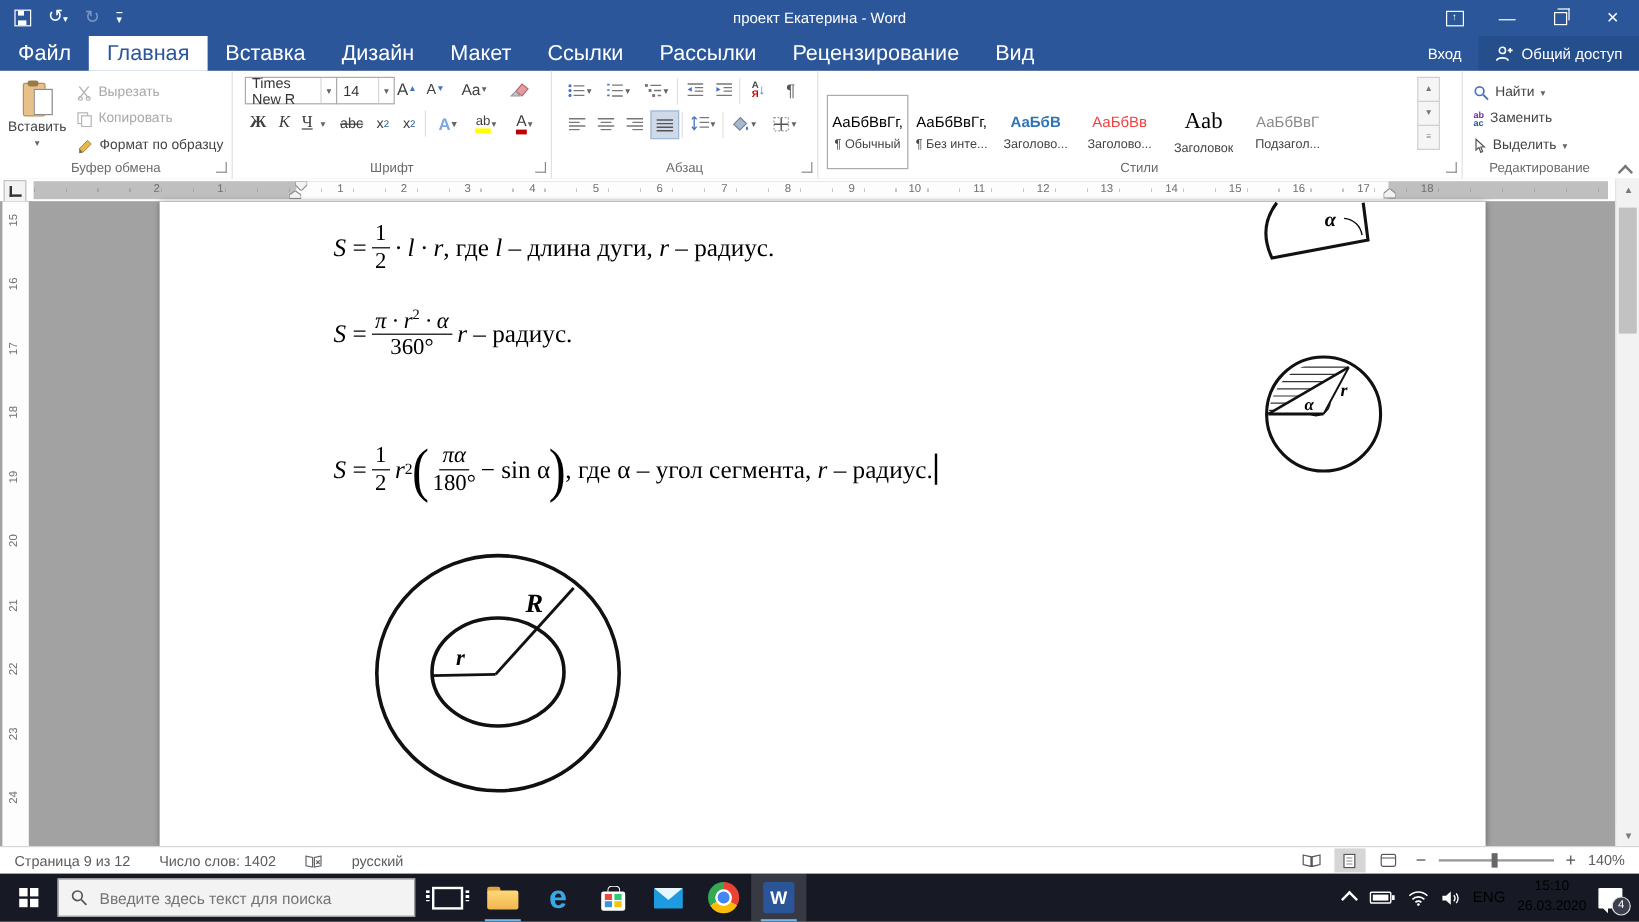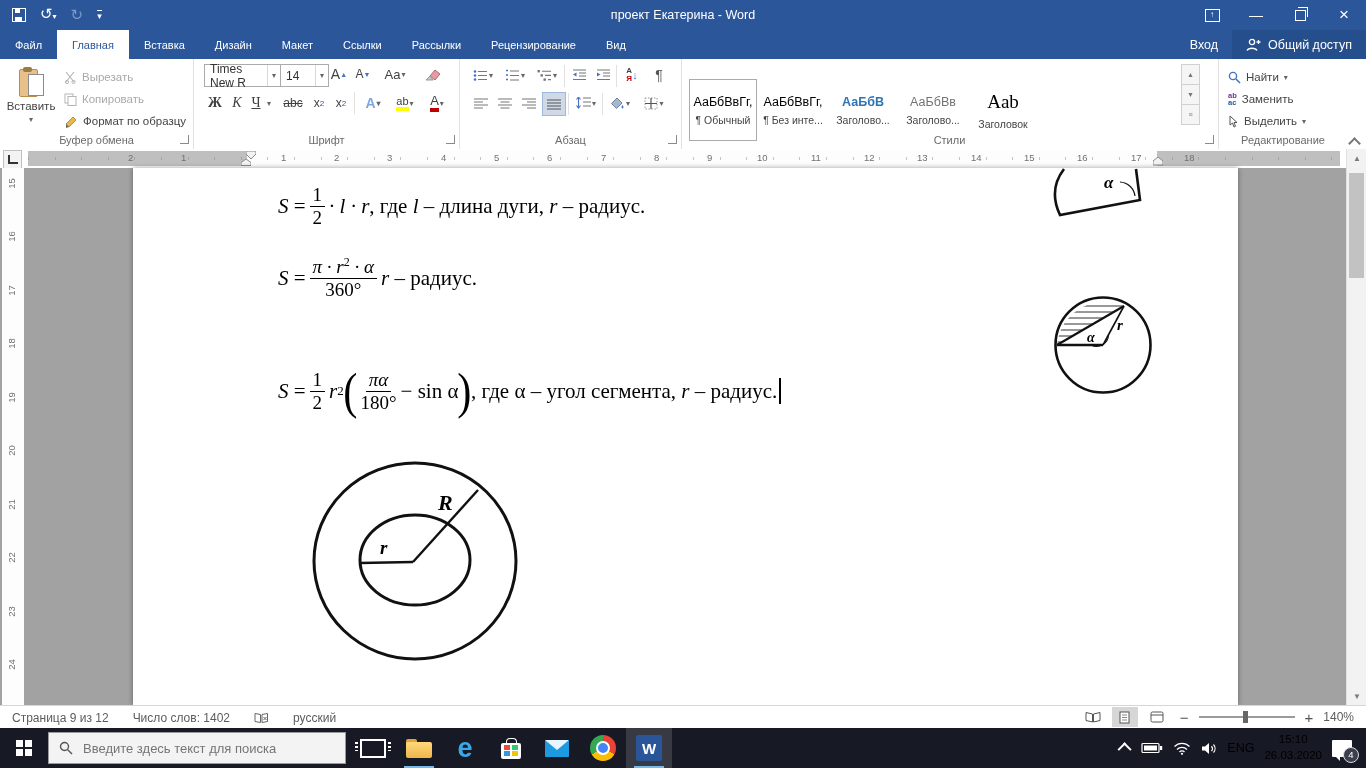--- a/index.html
+++ b/index.html
@@ -16,21 +16,21 @@
   .winbtns{right:0;top:0;height:30px;display:flex;}
   .winbtn{width:44px;height:30px;display:flex;align-items:center;justify-content:center;color:#fff;font-size:14px;}
   .savebox{width:12px;height:12px;border:1.5px solid #fff;position:relative;}
   .savebox::before{content:"";position:absolute;left:2px;top:0;width:5px;height:4px;background:#fff;}
   .savebox::after{content:"";position:absolute;left:2px;bottom:0;width:7px;height:4px;background:#fff;}
   .restore{width:9px;height:9px;border:1px solid #fff;position:relative;}
   .restore::before{content:"";position:absolute;left:2px;top:-4px;width:9px;height:9px;border:1px solid #fff;border-bottom:none;border-left:none;}
   .ribopts{width:13px;height:11px;border:1px solid #fff;position:relative;font-size:8px;text-align:center;line-height:10px;}
   
   #tabrow{left:0;top:30px;width:1366px;height:29px;background:#2b579a;display:flex;align-items:stretch;color:#fff;}
-  .rtab{padding:0 15px;display:flex;align-items:center;font-size:11px;cursor:default;}
+  .rtab{padding:0 15px;display:flex;align-items:center;font-size:18px;cursor:default;}
   .rtab.active{background:#fff;color:#2b579a;}
   .tellme{display:flex;align-items:center;gap:7px;margin-left:22px;color:#a9bcdd;font-size:12.5px;}
   .bulb{width:10px;height:10px;border:1.5px solid #a9bcdd;border-radius:50%;position:relative;}
   .bulb::after{content:"";position:absolute;left:2.5px;top:10px;width:3px;height:3px;background:#a9bcdd;}
   #acct{position:absolute;right:0;top:30px;height:29px;display:flex;align-items:stretch;}
   .acctitem{display:flex;align-items:center;padding:0 14px;font-size:12.5px;color:#fff;}
   .share{background:#254e8d;gap:7px;}
   
   #ribbon{left:0;top:59px;width:1366px;height:90px;background:#fff;border-bottom:1px solid #d2d0ce;}
   .rgroup{position:absolute;top:0;height:90px;border-right:1px solid #e3e1df;}
@@ -47,21 +47,21 @@
   .clipicon{width:25px;height:30px;position:relative;}
   .clipback{position:absolute;left:0;top:2px;width:17px;height:26px;background:#e8c08a;border:1px solid #b98d4f;border-radius:2px;}
   .clipclip{position:absolute;left:4px;top:0;width:9px;height:5px;background:#9c7a45;border-radius:2px;}
   .clippage{position:absolute;left:9px;top:7px;width:14px;height:20px;background:#fff;border:1px solid #8a8a8a;}
   .pastebtn{position:absolute;left:6px;top:4px;width:50px;height:80px;display:flex;flex-direction:column;align-items:center;gap:3px;padding-top:4px;font-size:11.5px;color:#444;}
   .stylecard{position:absolute;top:20px;width:66px;height:60px;border:1px solid transparent;display:flex;flex-direction:column;align-items:center;justify-content:center;gap:5px;}
   .stylecard.sel{border:1px solid #ababab;box-shadow:inset 0 0 0 2px #fff;background:#fff;}
   .ssample{font-size:12.5px;color:#000;white-space:nowrap;}
   .slabel{font-size:10.5px;color:#444;white-space:nowrap;}
   .sc3{color:#2e74b5;font-weight:bold;}
-  .sc4{color:#737373;}
+  .sc4{color:#ef4444;}
   .sc5{font-size:19px;font-family:"Liberation Serif",serif;}
   .sc6{color:#8a8a8a;}
   .sc7{color:#8a8a8a;font-style:italic;}
   .gsb{position:absolute;width:17px;height:19px;border:1px solid #d0d0d0;background:#f5f5f5;display:flex;align-items:center;justify-content:center;font-size:7px;color:#777;}
   .chev{width:7px;height:7px;border-left:2px solid #777;border-top:2px solid #777;transform:rotate(45deg);}
   
   .ic{display:inline-block;vertical-align:middle;}
   
   #rulerrow{left:0;top:149px;width:1366px;height:19px;background:#fff;}
   #tabsel{left:3px;top:1px;width:17px;height:17px;background:#f3f3f3;border:1px solid #c0c0c0;display:flex;align-items:center;justify-content:center;}
@@ -413,20 +413,24 @@
         <span class="slabel">Заголово...</span>
       </div>
       <div class="stylecard" style="left:218px;">
         <span class="ssample sc4">АаБбВв</span>
         <span class="slabel">Заголово...</span>
       </div>
       <div class="stylecard" style="left:288px;">
         <span class="ssample sc5">Aab</span>
         <span class="slabel">Заголовок</span>
       </div>
+      <div class="stylecard" style="left:358px;">
+        <span class="ssample sc6">АаБбВвГ</span>
+        <span class="slabel">Подзагол...</span>
+      </div>
       <div class="gsb" style="left:500px;top:5px;">▲</div>
       <div class="gsb" style="left:500px;top:25px;">▼</div>
       <div class="gsb" style="left:500px;top:45px;">≡</div>
       <div class="glabel">Стили</div>
       <span class="launcher"></span>
     </div>
 
     <div class="rgroup" style="left:1218px;width:130px;border-right:none;">
       <div class="rbtn" style="left:10px;top:8px;">
         <svg class="ic" width="13" height="13" viewBox="0 0 13 13">

